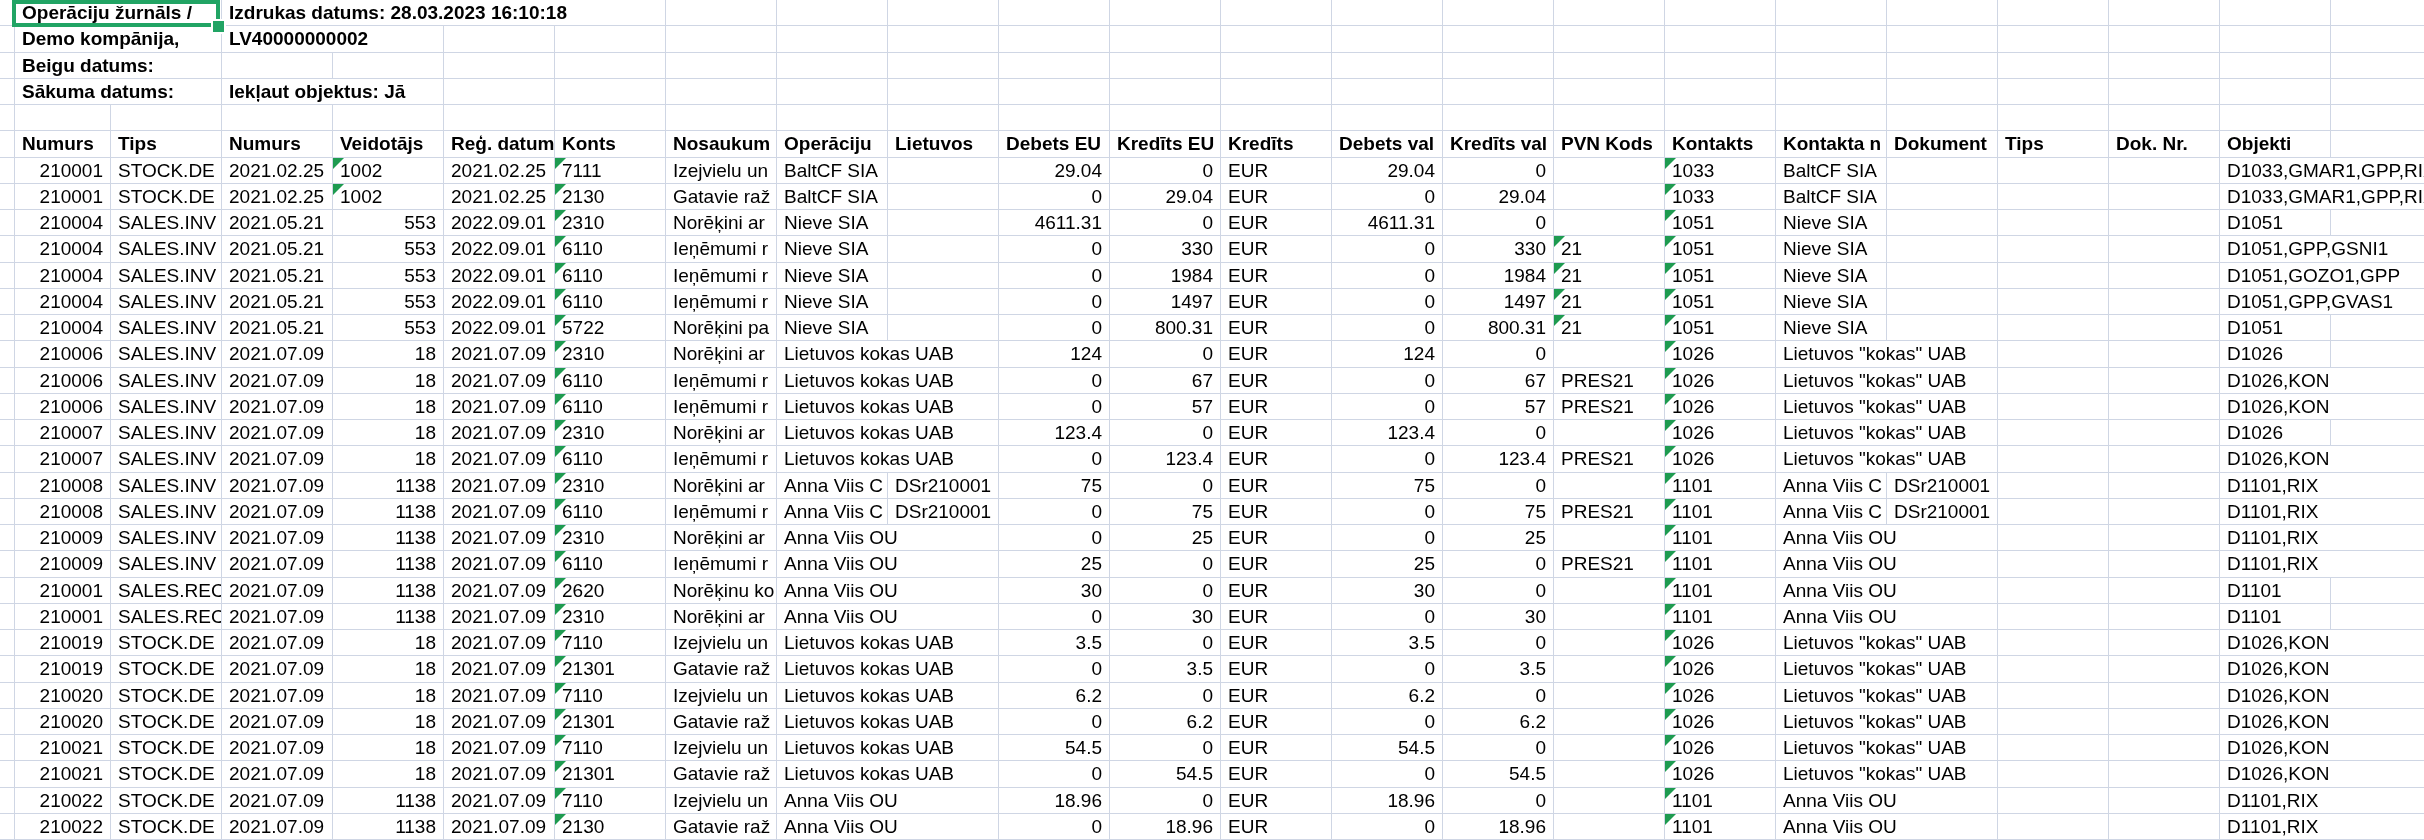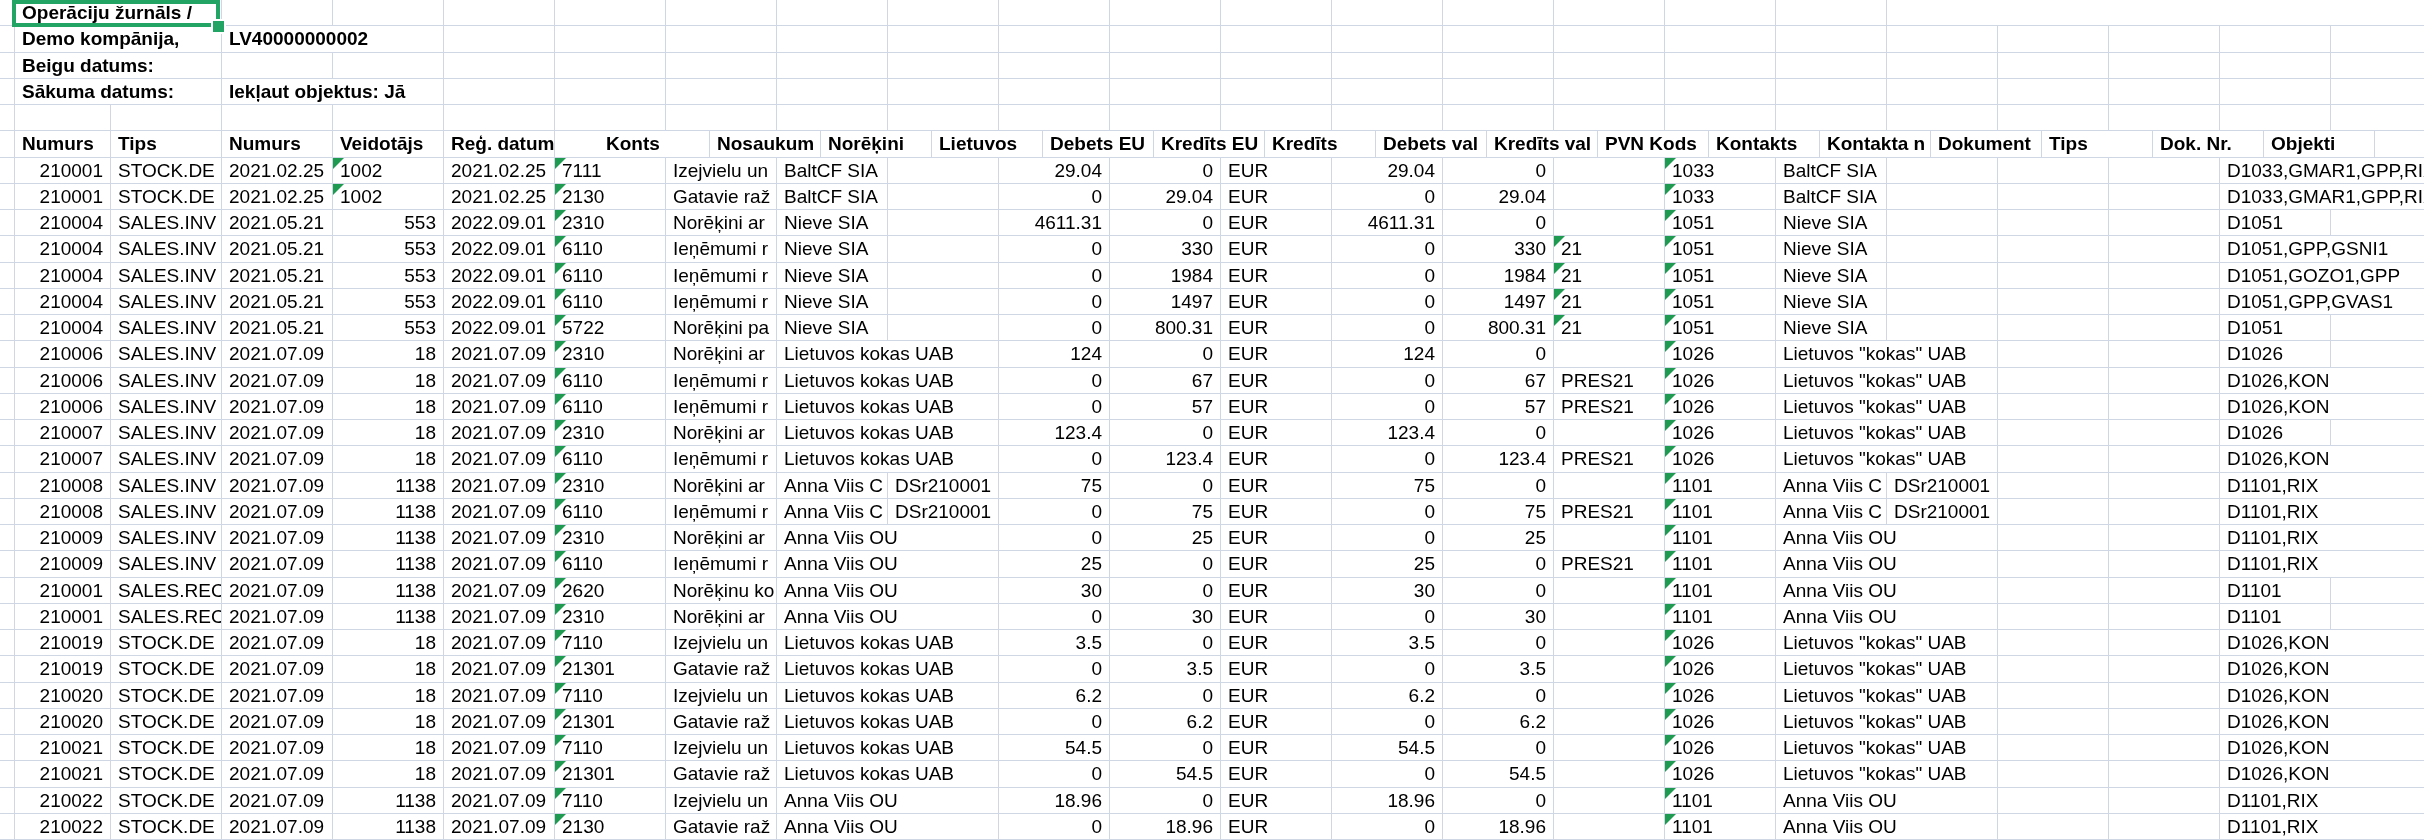--- a/index.html
+++ b/index.html
@@ -37,20 +37,21 @@
   }
 </style>
 </head>
 <body>
 
 <div id="sheet">
 
   <div class="row">
     <div class="c" style="width:12px"></div>
     <div class="c b" style="width:207px">Operāciju žurnāls /</div>
+    <div class="c b" style="width:444px">Izdrukas datums: 28.03.2023 16:10:18</div>
   <div class="c" style="width: 111px;"></div>
       <div class="c" style="width: 111px;"></div>
       <div class="c" style="width: 111px;"></div>
       <div class="c" style="width: 111px;"></div>
       <div class="c" style="width: 111px;"></div>
       <div class="c" style="width: 111px;"></div>
       <div class="c" style="width: 111px;"></div>
       <div class="c" style="width: 111px;"></div>
       <div class="c" style="width: 111px;"></div>
       <div class="c" style="width: 111px;"></div>
@@ -161,23 +162,23 @@
       <div class="c nb" style="width: 96px;"></div>
     </div>
 
   <div class="row">
       <div class="c" style="width: 12px;"></div>
       <div class="c b" style="width: 96px;">Numurs</div>
       <div class="c b" style="width: 111px;">Tips</div>
       <div class="c b" style="width: 111px;">Numurs</div>
       <div class="c b" style="width: 111px;">Veidotājs</div>
       <div class="c b" style="width: 111px;">Reģ. datum</div>
-      <div class="c b" style="width: 111px; margin-left: 44px;">Konts</div>
+      <div class="c b" style="width: 111px;">Konts</div>
       <div class="c b" style="width: 111px;">Nosaukum</div>
-      <div class="c b" style="width: 111px;">Norēķini</div>
+      <div class="c b" style="width: 111px;">Operāciju</div>
       <div class="c b" style="width: 111px;">Lietuvos</div>
       <div class="c b" style="width: 111px;">Debets EU</div>
       <div class="c b" style="width: 111px;">Kredīts EU</div>
       <div class="c b" style="width: 111px;">Kredīts</div>
       <div class="c b" style="width: 111px;">Debets val</div>
       <div class="c b" style="width: 111px;">Kredīts val</div>
       <div class="c b" style="width: 111px;">PVN Kods</div>
       <div class="c b" style="width: 111px;">Kontakts</div>
       <div class="c b" style="width: 111px;">Kontakta n</div>
       <div class="c b" style="width: 111px;">Dokument</div>

